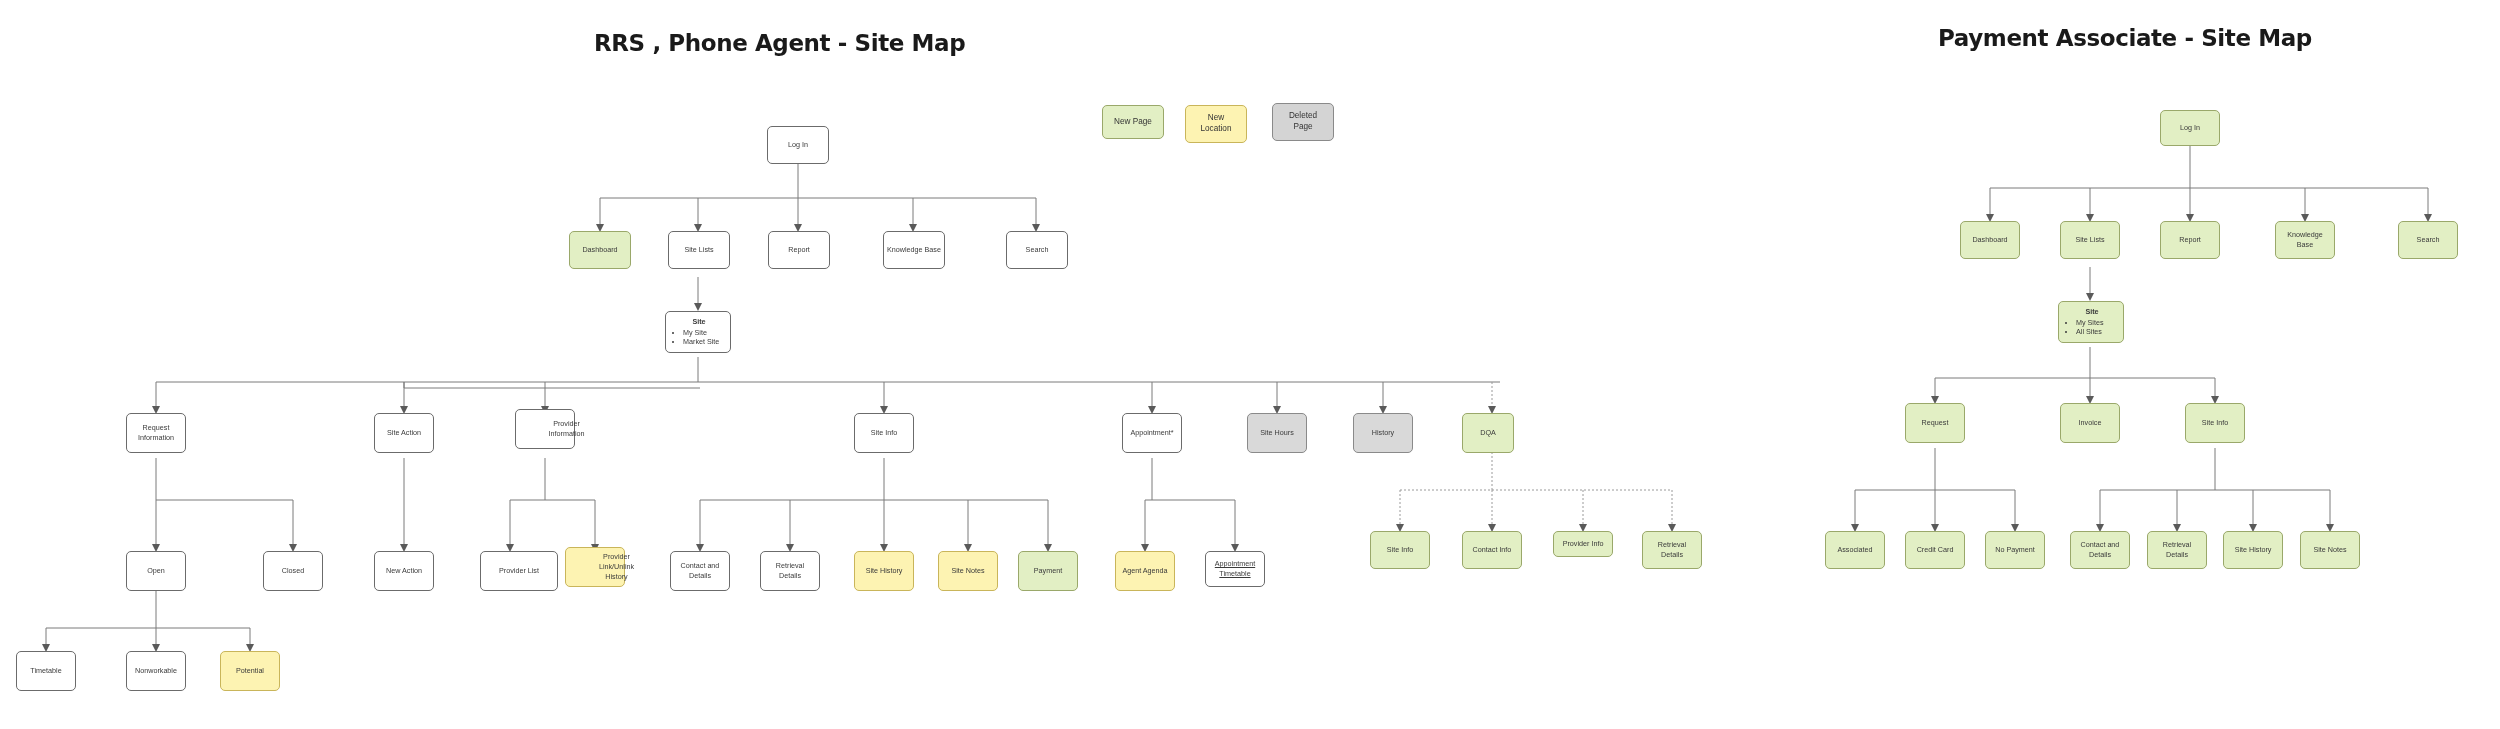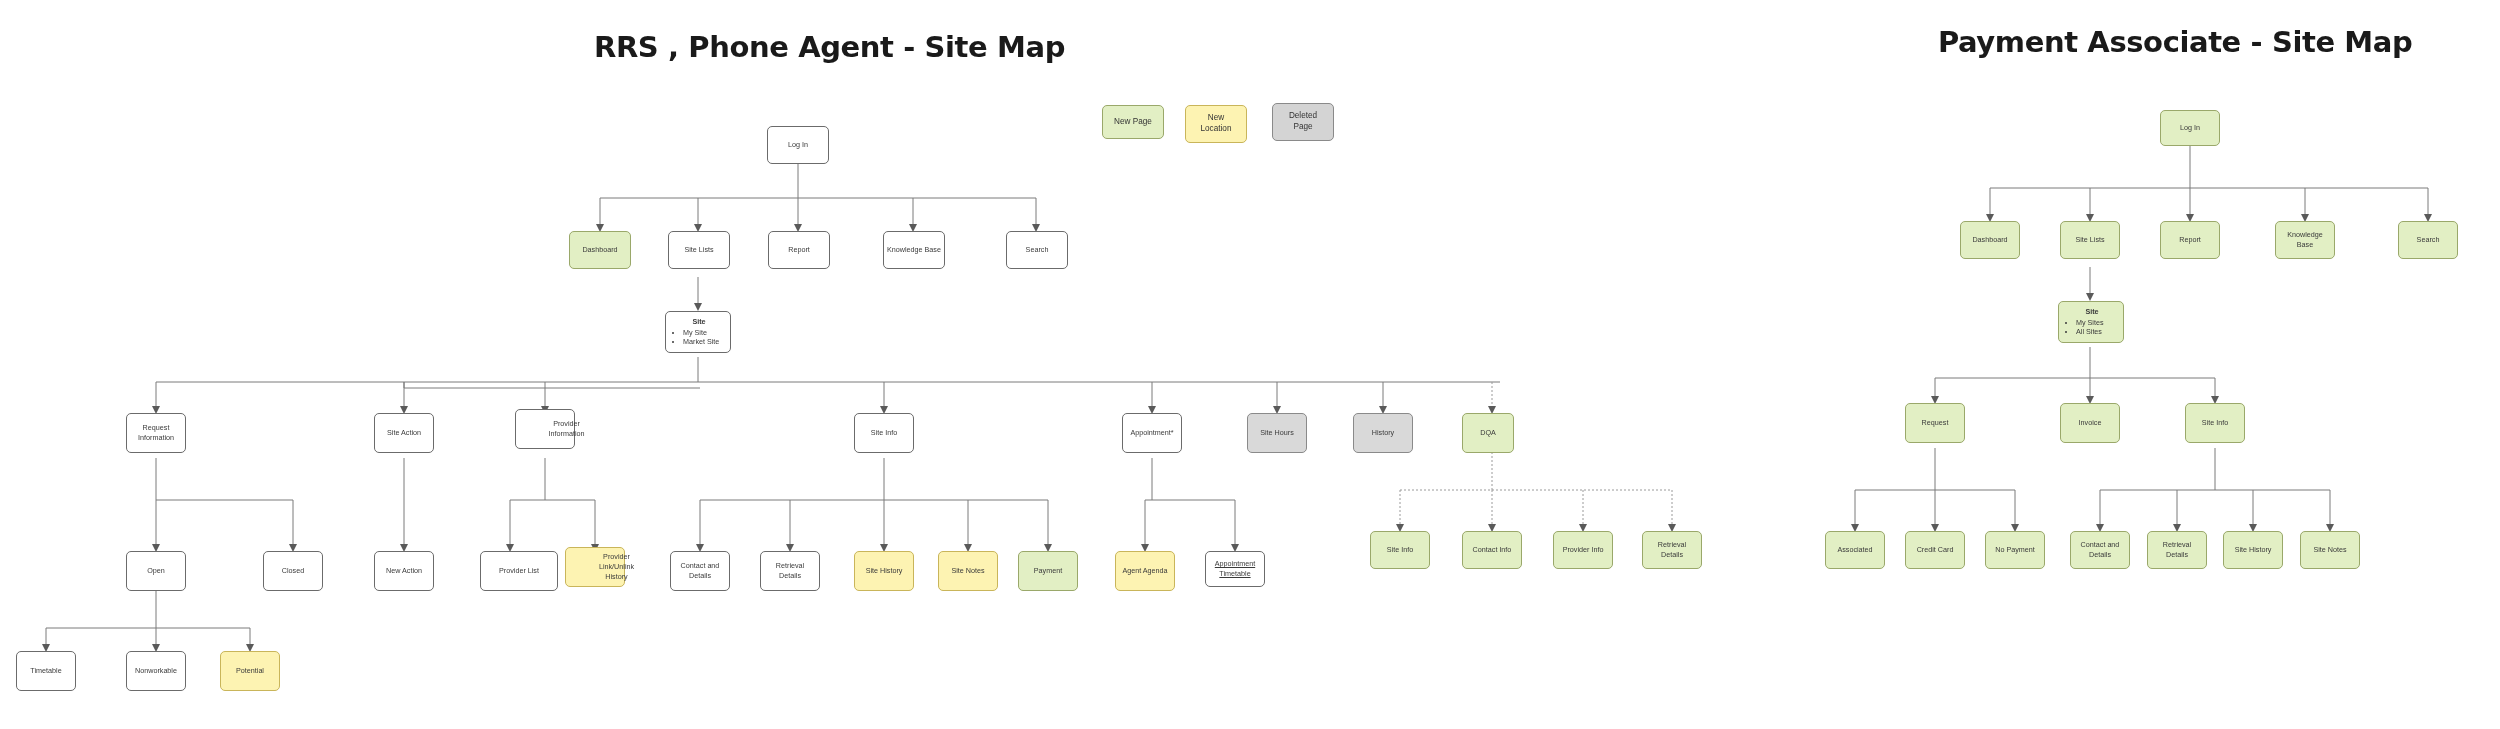--- a/index.html
+++ b/index.html
@@ -13,21 +13,21 @@
     position: relative;
     width: 2500px;
     height: 729px;
     background: #ffffff;
     overflow: hidden;
   }
   .title {
     position: absolute;
     font-family: "DejaVu Sans", sans-serif;
     font-weight: bold;
-    font-size: 29px;
+    font-size: 23px;
     color: #1a1a1a;
     letter-spacing: -0.4px;
     white-space: nowrap;
   }
   #title-left  { left: 594px; top: 30px; }
   #title-right { left: 1938px; top: 25px; }
 
   svg.wires {
     position: absolute;
     left: 0; top: 0;
@@ -362,21 +362,21 @@
   <div class="node" style="left:1205px; top:551px; width:60px; height:36px;text-decoration:underline;">
     <span class="lbl">Appointment Timetable</span>
   </div>
 
   <div class="node green" style="left:1370px; top:531px; width:60px; height:38px;">
     <span class="lbl">Site Info</span>
   </div>
   <div class="node green" style="left:1462px; top:531px; width:60px; height:38px;">
     <span class="lbl">Contact Info</span>
   </div>
-  <div class="node green" style="left:1553px; top:531px; width:60px; height:38px;">
+  <div class="node green" style="left:1553px; top:531px; width:60px; height:26px;">
     <span class="lbl">Provider Info</span>
   </div>
   <div class="node green" style="left:1642px; top:531px; width:60px; height:38px;">
     <span class="lbl">Retrieval Details</span>
   </div>
 
   <div class="node" style="left:16px; top:651px; width:60px; height:40px;">
     <span class="lbl">Timetable</span>
   </div>
   <div class="node" style="left:126px; top:651px; width:60px; height:40px;">

